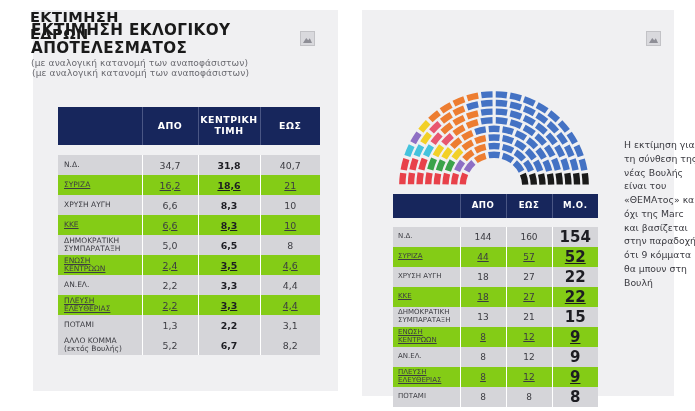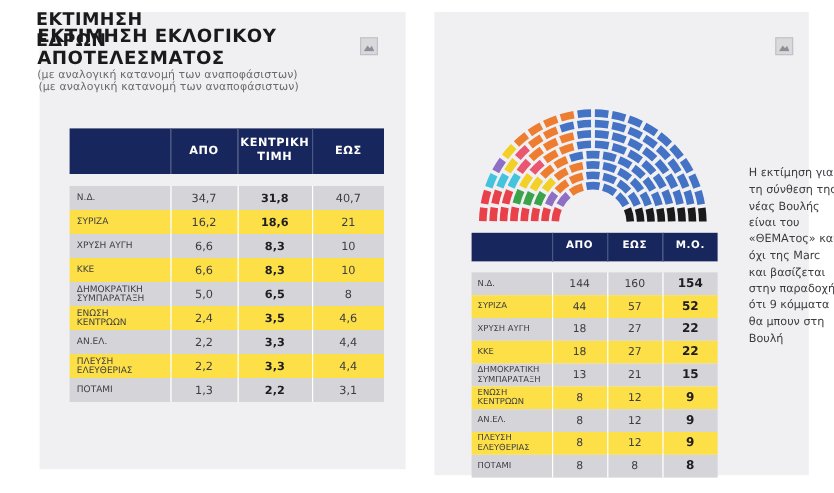--- a/index.html
+++ b/index.html
@@ -87,40 +87,40 @@
 
   #table-votes thead th { height: 36px; font-size: 9.4px; letter-spacing: 0.5px; }
   #table-seats thead th { height: 22px; font-size: 8.6px; letter-spacing: 0.5px; }
 
   tbody td {
     color: #3c3c42;
     border-left: 1px solid #ffffff;
     vertical-align: middle;
   }
   tbody tr.odd td  { background: #d5d5d9; margin-left: 28px; }
-  tbody tr.even td { background: #fde047; }
+  tbody tr.even td { background: #84cc16; text-decoration: underline; }
 
   td.party {
     text-align: left;
     border-left: none;
     white-space: pre-line;
     line-height: 1.12;
   }
   td.num { text-align: center; }
   td.mid { font-weight: bold; color: #1d1d22; }
 
   #table-votes td          { font-size: 8.2px; height: 18px; padding: 1px 0; }
   #table-votes td.party    { padding-left: 6px; font-size: 7.5px; }
   #table-votes td.num      { font-size: 9.4px; }
   #table-votes td.mid      { font-size: 9.4px; }
 
   #table-seats td          { font-size: 8px;   height: 17px; padding: 1px 0; }
   #table-seats td.party    { padding-left: 5px; font-size: 7px; }
   #table-seats td.num      { font-size: 9px; }
-  #table-seats td.mid      { font-size: 10px; }
+  #table-seats td.mid      { font-size: 15px; }
 
   
   tr.gap td { background: #f0f0f2 !important; border-left: none; }
   #table-votes tr.gap td { height: 8px; }
   #table-seats tr.gap td { height: 7px; }
 
   
   #hemicycle {
     position: absolute;
     left: 385px;
@@ -224,20 +224,27 @@
 ΕΛΕΥΘΕΡΙΑΣ</td>
         <td class="num">2,2</td>
         <td class="num mid">3,3</td>
         <td class="num">4,4</td>
       </tr>
       <tr class="odd">
         <td class="party">ΠΟΤΑΜΙ</td>
         <td class="num">1,3</td>
         <td class="num mid">2,2</td>
         <td class="num">3,1</td>
+      </tr>
+      <tr class="odd">
+        <td class="party">ΑΛΛΟ ΚΟΜΜΑ
+(εκτός Βουλής)</td>
+        <td class="num">5,2</td>
+        <td class="num mid">6,7</td>
+        <td class="num">8,2</td>
       </tr>
     </tbody>
 </table>
 
 <div class="panel" id="panel-right"></div>
 
 <div class="panel-title" id="title-right">ΕΚΤΙΜΗΣΗ
 ΕΔΡΩΝ</div>
 
 <div class="panel-sub" id="sub-right">(με αναλογική κατανομή των αναποφάσιστων)</div>

